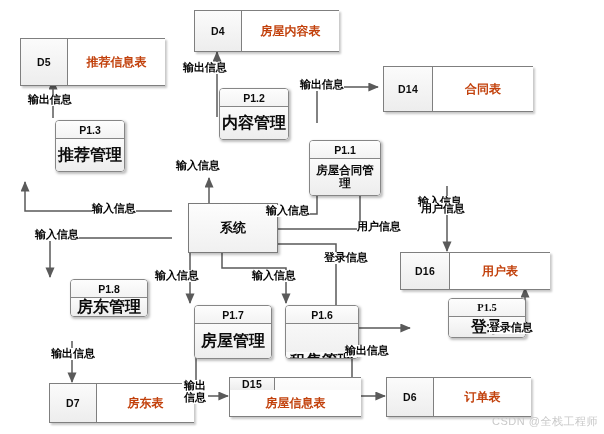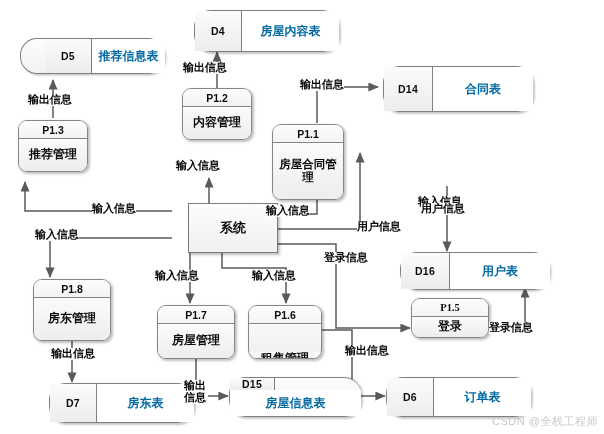--- a/index.html
+++ b/index.html
@@ -28,21 +28,20 @@
     position: absolute;
     box-sizing: border-box;
     background: linear-gradient(180deg,#fdfdfd 0%, #f2f2f2 100%);
     border-top: 1.6px solid #7f7f7f;
     border-bottom: 1.6px solid #7f7f7f;
     border-left: 1.6px solid #7f7f7f;
     border-right: none;
     display: flex;
     align-items: stretch;
     box-shadow: 1.5px 1.5px 2px rgba(0,0,0,0.22);
-    border-radius: 17px;
   }
   .store .store-id {
     flex: 0 0 auto;
     display: flex;
     align-items: center;
     justify-content: center;
     border-right: 1.6px solid #7f7f7f;
     background: linear-gradient(180deg,#fbfbfb 0%, #ededed 100%);
     font-weight: bold;
     font-size: 10.5px;
@@ -50,56 +49,57 @@
     letter-spacing: 0.2px;
   }
   .store .store-label {
     flex: 1 1 auto;
     display: flex;
     align-items: center;
     justify-content: center;
     background: #ffffff;
     font-weight: bold;
     font-size: 12px;
-    color: #0369a1;
+    color: #c2410c;
     padding: 0 6px;
     white-space: nowrap;
     text-align: right;
   }
 
   
   .process {
     position: absolute;
     box-sizing: border-box;
     border: 1.4px solid #868686;
-    border-radius: 9px;
+    border-radius: 4px;
     background: linear-gradient(180deg,#fcfcfc 0%, #efefef 100%);
     box-shadow: 1.5px 1.5px 2.5px rgba(0,0,0,0.25);
     display: flex;
     flex-direction: column;
     overflow: hidden;
+    margin-left: 37px;
   }
   .process .p-id {
     flex: 0 0 17px;
     display: flex;
     align-items: center;
     justify-content: center;
     border-bottom: 1.3px solid #868686;
     font-weight: bold;
     font-size: 10.5px;
     color: #0b0b0b;
     background: linear-gradient(180deg,#fdfdfd 0%, #f3f3f3 100%);
   }
   .process .p-label {
     flex: 1 1 auto;
     display: flex;
     align-items: center;
     justify-content: center;
     font-weight: bold;
-    font-size: 12px;
+    font-size: 16px;
     color: #0b0b0b;
     text-align: center;
     line-height: 1.12;
     padding: 0 2px;
     background: linear-gradient(180deg,#fbfbfb 0%, #ededed 100%);
   }
 
   
   .sysbox {
     position: absolute;
@@ -185,21 +185,21 @@
       <path d="M196,357 L196,396 L228,396" marker-end="url(#ah)"></path>
 
       <path d="M262,244 L336,244 L336,328 L410,328" marker-end="url(#ah)"></path>
 
       <path d="M525,330 L525,288" marker-end="url(#ah)"></path>
 
       <path d="M320,330 L352,330 L352,396 L385,396" marker-end="url(#ah)"></path>
     </g>
   </svg>
 
-  <div class="store" style="left:20px; top:38px; width:145px; height:36px;padding-left:24px;">
+  <div class="store" style="left:20px; top:38px; width:145px; height:48px;">
     <div class="store-id" style="width:46px;">D5</div>
     <div class="store-label">推荐信息表</div>
   </div>
 
   <div class="store" style="left:194px; top:10px; width:145px; height:42px;">
     <div class="store-id" style="width:46px;">D4</div>
     <div class="store-label">房屋内容表</div>
   </div>
 
   <div class="store" style="left:383px; top:66px; width:150px; height:46px;">
@@ -230,27 +230,27 @@
   <div class="process" style="left:182px; top:88px; width:70px; height:52px;">
     <div class="p-id">P1.2</div>
     <div class="p-label">内容管理</div>
   </div>
 
   <div class="process" style="left:18px; top:120px; width:70px; height:52px;">
     <div class="p-id">P1.3</div>
     <div class="p-label">推荐管理</div>
   </div>
 
-  <div class="process" style="left:272px; top:124px; width:72px; height:76px;">
+  <div class="process" style="left:272px; top:140px; width:72px; height:56px;">
     <div class="p-id">P1.1</div>
     <div class="p-label" style="font-size:11.5px;">房屋合同管理</div>
   </div>
 
 
-  <div class="process" style="left:33px; top:279px; width:78px; height:62px;">
+  <div class="process" style="left:33px; top:279px; width:78px; height:38px;">
     <div class="p-id">P1.8</div>
     <div class="p-label">房东管理</div>
   </div>
 
   <div class="process" style="left:157px; top:305px; width:78px; height:54px;">
     <div class="p-id">P1.7</div>
     <div class="p-label">房屋管理</div>
   </div>
 
   <div class="process" style="left:248px; top:305px; width:74px; height:54px;gap:28px;">

